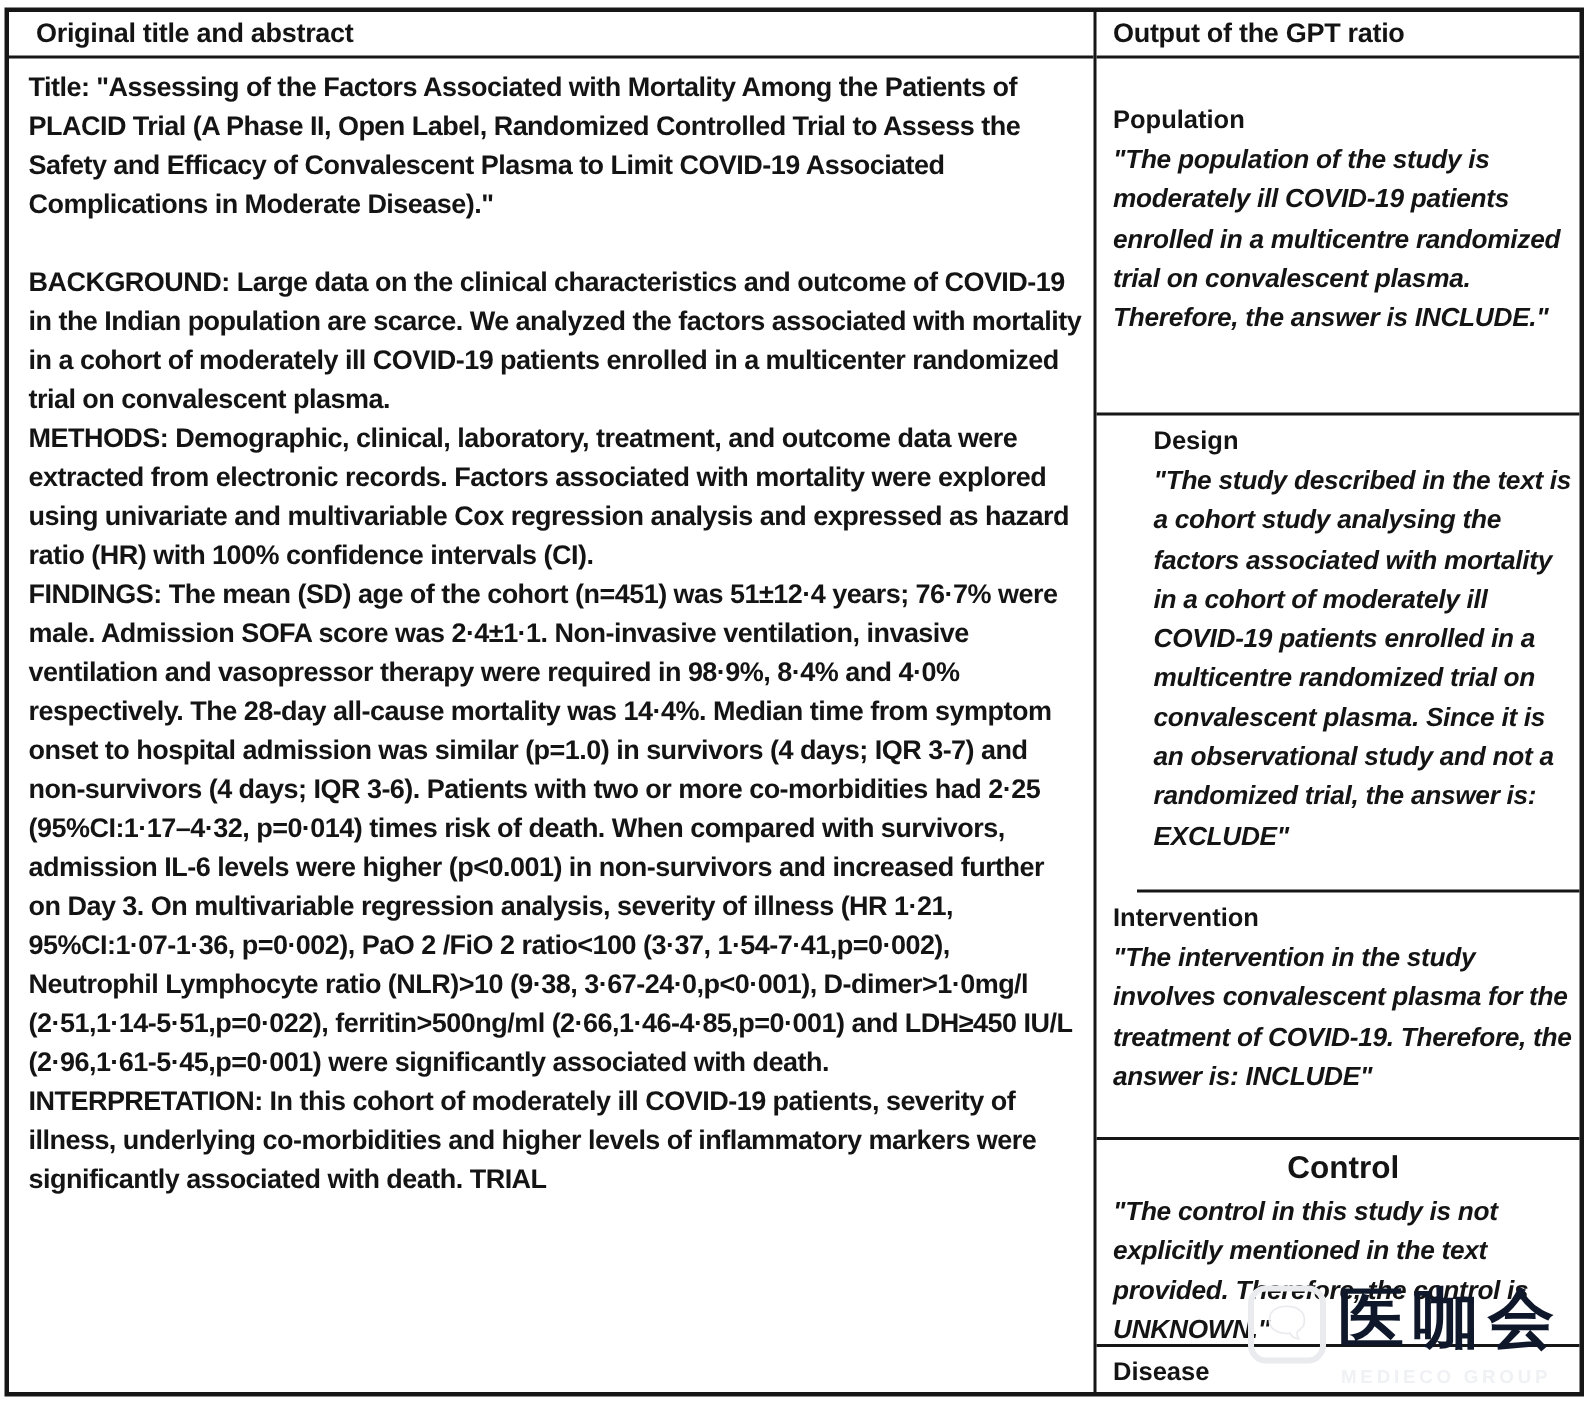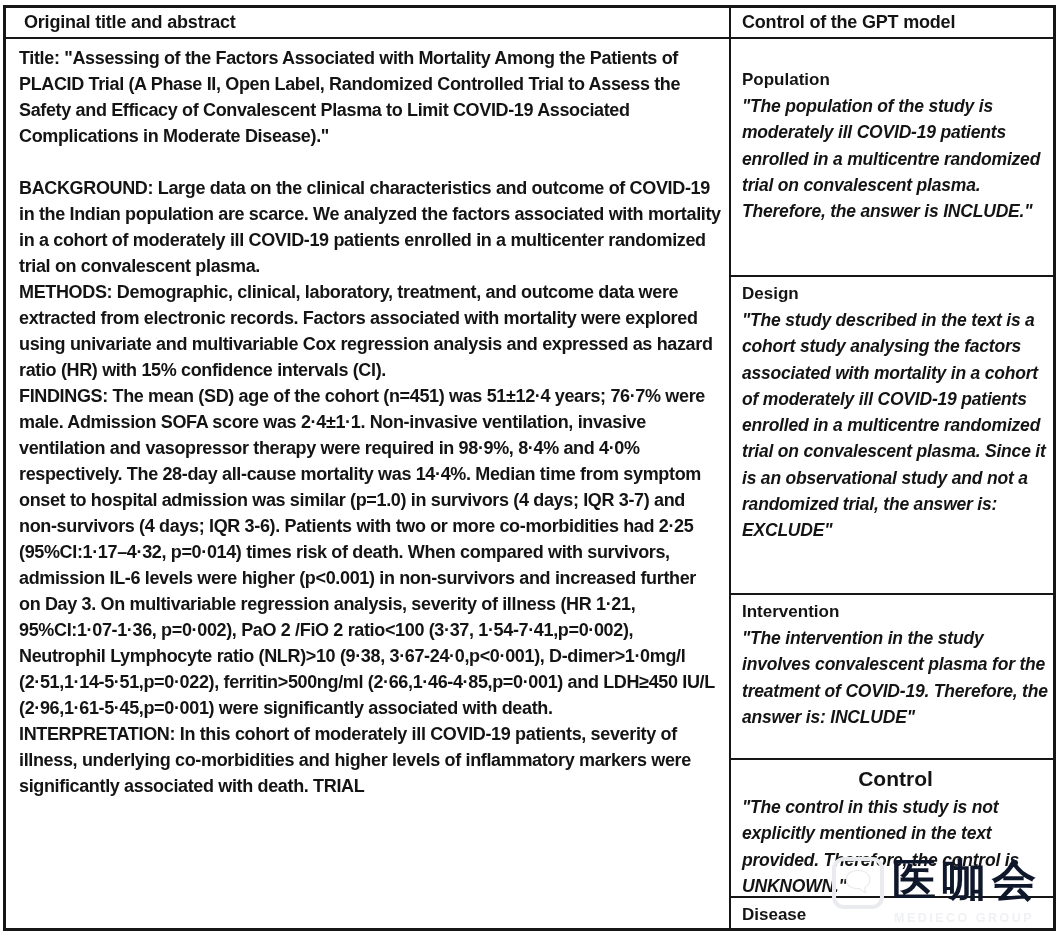--- a/index.html
+++ b/index.html
@@ -32,21 +32,21 @@
     padding:1px 4px 0 11px; overflow:hidden;
   }
   .section.last { border-bottom:none; flex:1; }
   .sec-label { font-weight:bold; font-size:17px; line-height:27px; padding-top:2px; }
   .sec-label.big { font-size:21px; line-height:31px;text-align:center; }
   .sec-text {
     font-weight:bold; font-style:italic; font-size:17.5px; line-height:26.3px;
     letter-spacing:-0.2px;
   }
   .h-pop { height:214px; min-height:214px;margin-top:24px; }
-  .h-des { height:318px; min-height:318px; }
+  .h-des { height:318px; min-height:318px;margin-left:27px; }
   .h-int { height:165px; min-height:165px; }
   .h-ctl { height:138px; min-height:138px; }
   
   .watermark {
     position:absolute; right:6px; bottom:12px; width:225px;
     pointer-events:none; color:#eaebef;
   }
   .wm-row { display:flex; align-items:flex-start; gap:8px; }
   .wm-logo {
     width:52px; height:52px; border:4px solid #eaebef; border-radius:12px;
@@ -68,28 +68,28 @@
 
 <div class="page">
   <div class="table">
 
     <div class="col-left">
       <div class="cell-header">Original title and abstract</div>
       <div class="left-body">
         <div>Title: "Assessing of the Factors Associated with Mortality Among the Patients of PLACID Trial (A Phase II, Open Label, Randomized Controlled Trial to Assess the Safety and Efficacy of Convalescent Plasma to Limit COVID-19 Associated Complications in Moderate Disease)."</div>
         <div class="spacer-line"></div>
         <div>BACKGROUND: Large data on the clinical characteristics and outcome of COVID-19 in the Indian population are scarce. We analyzed the factors associated with mortality in a cohort of moderately ill COVID-19 patients enrolled in a multicenter randomized trial on convalescent plasma.</div>
-        <div>METHODS: Demographic, clinical, laboratory, treatment, and outcome data were extracted from electronic records. Factors associated with mortality were explored using univariate and multivariable Cox regression analysis and expressed as hazard ratio (HR) with 15% confidence intervals (CI).</div>
+        <div>METHODS: Demographic, clinical, laboratory, treatment, and outcome data were extracted from electronic records. Factors associated with mortality were explored using univariate and multivariable Cox regression analysis and expressed as hazard ratio (HR) with 100% confidence intervals (CI).</div>
         <div>FINDINGS: The mean (SD) age of the cohort (n=451) was 51±12·4 years; 76·7% were male. Admission SOFA score was 2·4±1·1. Non-invasive ventilation, invasive ventilation and vasopressor therapy were required in 98·9%, 8·4% and 4·0% respectively. The 28-day all-cause mortality was 14·4%. Median time from symptom onset to hospital admission was similar (p=1.0) in survivors (4 days; IQR 3-7) and non-survivors (4 days; IQR 3-6). Patients with two or more co-morbidities had 2·25 (95%CI:1·17–4·32, p=0·014) times risk of death. When compared with survivors, admission IL-6 levels were higher (p&lt;0.001) in non-survivors and increased further on Day 3. On multivariable regression analysis, severity of illness (HR 1·21, 95%CI:1·07-1·36, p=0·002), PaO 2 /FiO 2 ratio&lt;100 (3·37, 1·54-7·41,p=0·002), Neutrophil Lymphocyte ratio (NLR)&gt;10 (9·38, 3·67-24·0,p&lt;0·001), D-dimer&gt;1·0mg/l (2·51,1·14-5·51,p=0·022), ferritin&gt;500ng/ml (2·66,1·46-4·85,p=0·001) and LDH≥450 IU/L (2·96,1·61-5·45,p=0·001) were significantly associated with death.</div>
         <div>INTERPRETATION: In this cohort of moderately ill COVID-19 patients, severity of illness, underlying co-morbidities and higher levels of inflammatory markers were significantly associated with death. TRIAL</div>
       </div>
     </div>
 
     <div class="col-right">
-      <div class="cell-header">Control of the GPT model</div>
+      <div class="cell-header">Output of the GPT ratio</div>
 
       <div class="section h-pop">
         <div class="sec-label">Population</div>
         <div class="sec-text">"The population of the study is moderately ill COVID-19 patients enrolled in a multicentre randomized trial on convalescent plasma. Therefore, the answer is INCLUDE."</div>
       </div>
 
       <div class="section h-des">
         <div class="sec-label">Design</div>
         <div class="sec-text">"The study described in the text is a cohort study analysing the factors associated with mortality in a cohort of moderately ill COVID-19 patients enrolled in a multicentre randomized trial on convalescent plasma. Since it is an observational study and not a randomized trial, the answer is: EXCLUDE"</div>
       </div>

